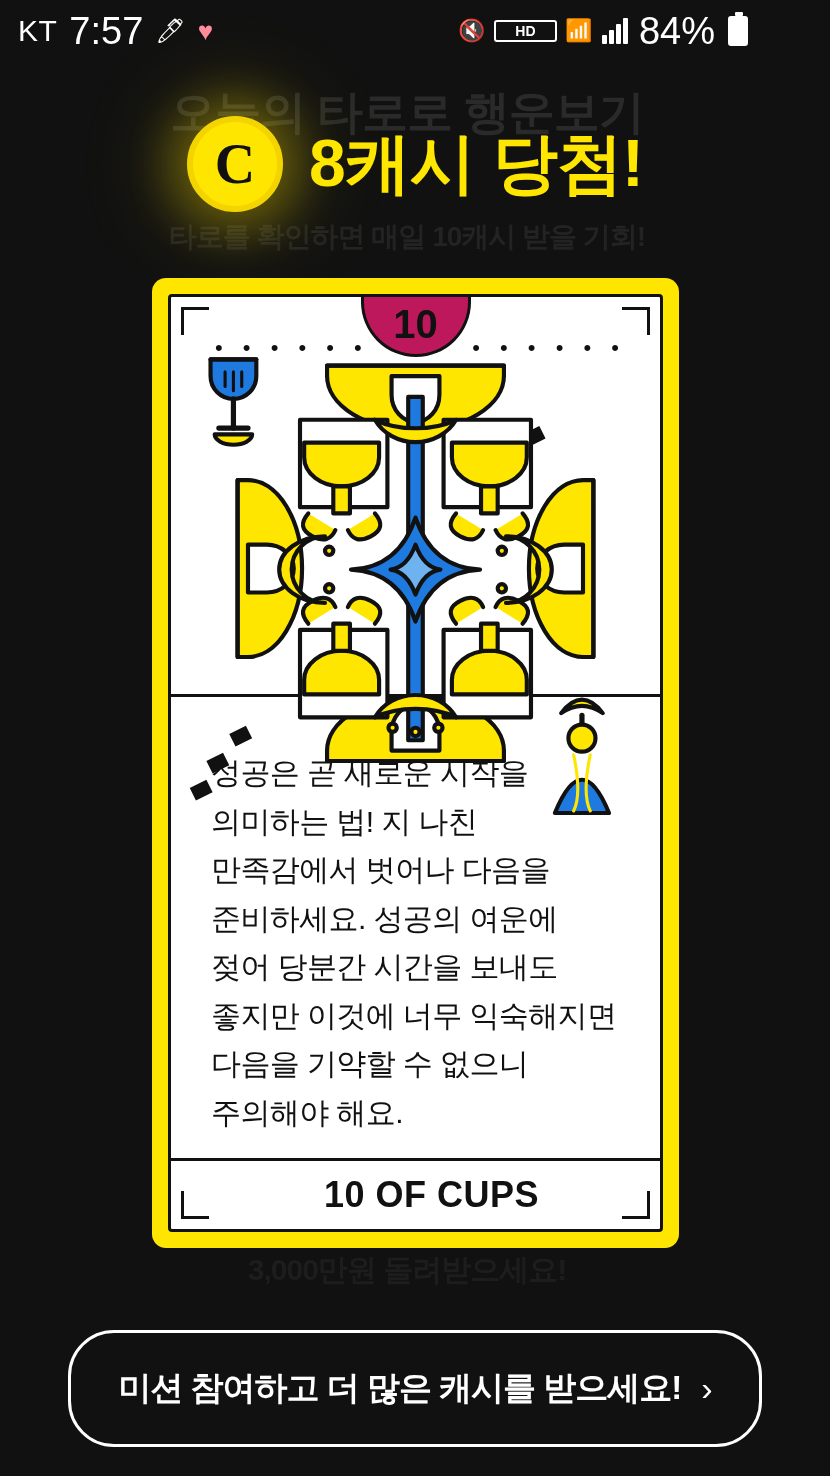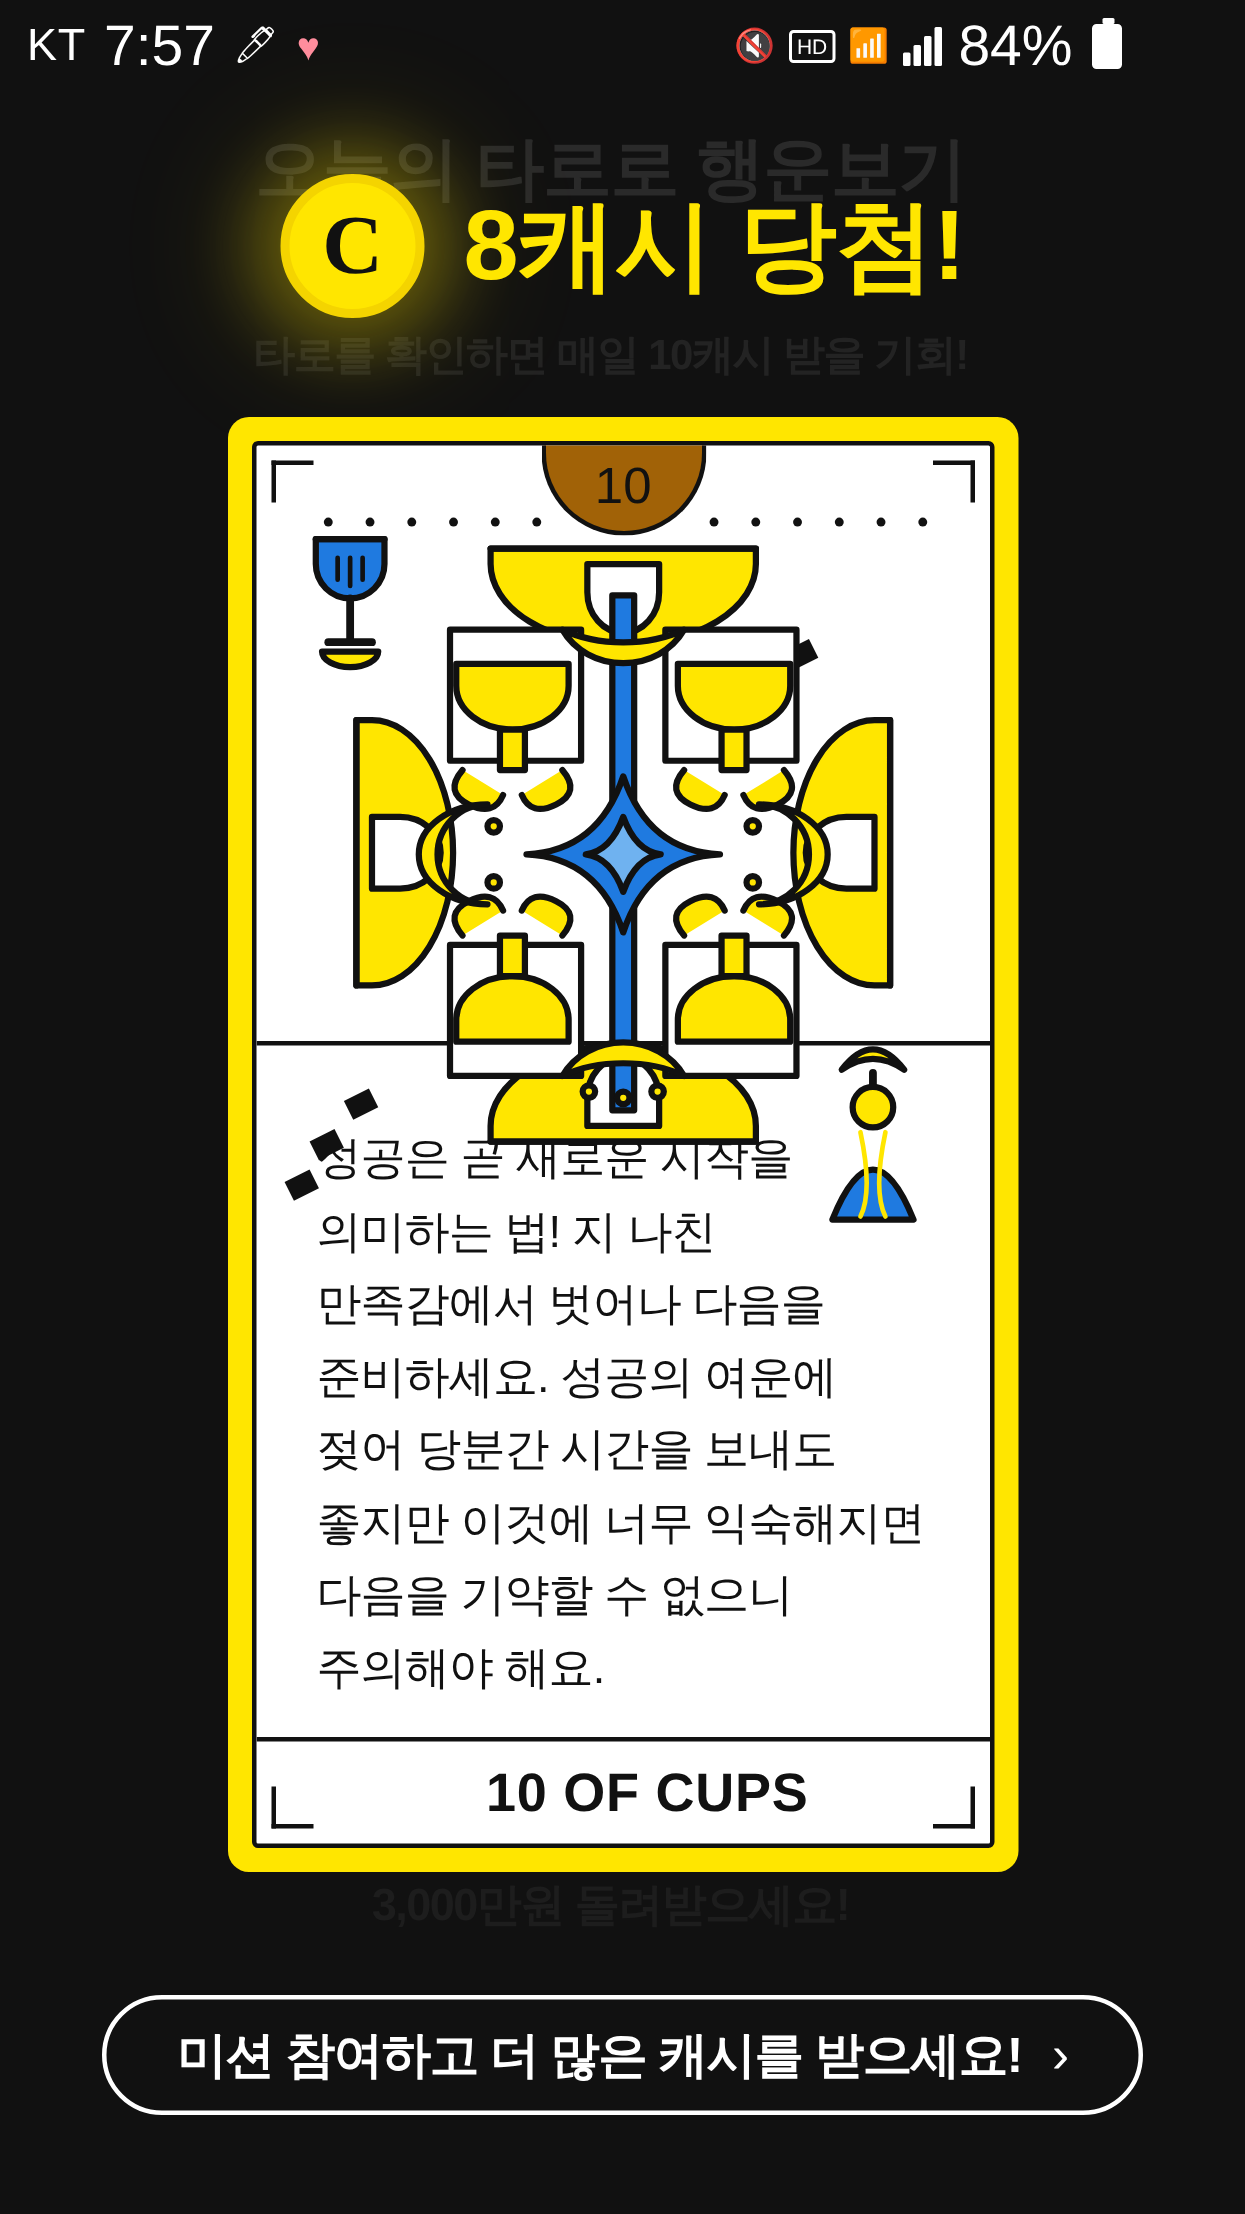--- a/index.html
+++ b/index.html
@@ -28,22 +28,22 @@
   .sb-time { font-size: 38px; font-weight: 400; }
   .sb-ico { font-size: 24px; line-height: 1; }
   .sb-heart { color: #ff8d9e; font-size: 26px; }
   .sb-right { display: flex; align-items: center; gap: 9px; }
   .sb-right .sb-ico { font-size: 22px; }
   .hdbox {
     border: 2px solid #ffffff;
     border-radius: 3px;
     font-size: 14px;
     line-height: 14px;
-    padding: 2px 3px;
-    font-weight: 400;
+    padding: 2px 19px;
+    font-weight: 700;
   }
   .sb-batt-txt { font-size: 38px; font-weight: 400; margin-left: 2px; }
   .batt {
     width: 20px; height: 30px;
     border: 3px solid #ffffff;
     border-radius: 3px;
     position: relative;
     margin-left: 4px;
     background: #ffffff;
   }
@@ -144,26 +144,26 @@
     border-bottom: 3px solid #111111;
   }
   .rank-badge {
     position: absolute;
     top: -2px; left: 50%;
     transform: translateX(-50%);
     width: 110px; height: 62px;
     border: 3px solid #111111;
     border-top: none;
     border-radius: 0 0 58px 58px;
-    background: #a16207;
-    display: flex;
-    align-items: center;
-    justify-content: center;
-    font-size: 34px;
-    font-weight: 400;
+    background: #be185d;
+    display: flex;
+    align-items: center;
+    justify-content: center;
+    font-size: 40px;
+    font-weight: 700;
     color: #111111;
     z-index: 3;
   }
   .dots {
     position: absolute;
     top: 40px;
     font-size: 22px;
     letter-spacing: 7px;
     color: #111111;
     line-height: 1;
@@ -193,21 +193,21 @@
     font-size: 36px;
     font-weight: 700;
     letter-spacing: .5px;
     color: #111111;
   }
 
   
   .cta {
     position: absolute;
     left: 68px; top: 1330px;
-    width: 694px; height: 80px;
+    width: 694px; height: 117px;
     border: 3px solid #ffffff;
     border-radius: 46px;
     background: transparent;
     color: #ffffff;
     display: flex;
     align-items: center;
     justify-content: center;
     gap: 20px;
     font-size: 33px;
     font-weight: 700;

